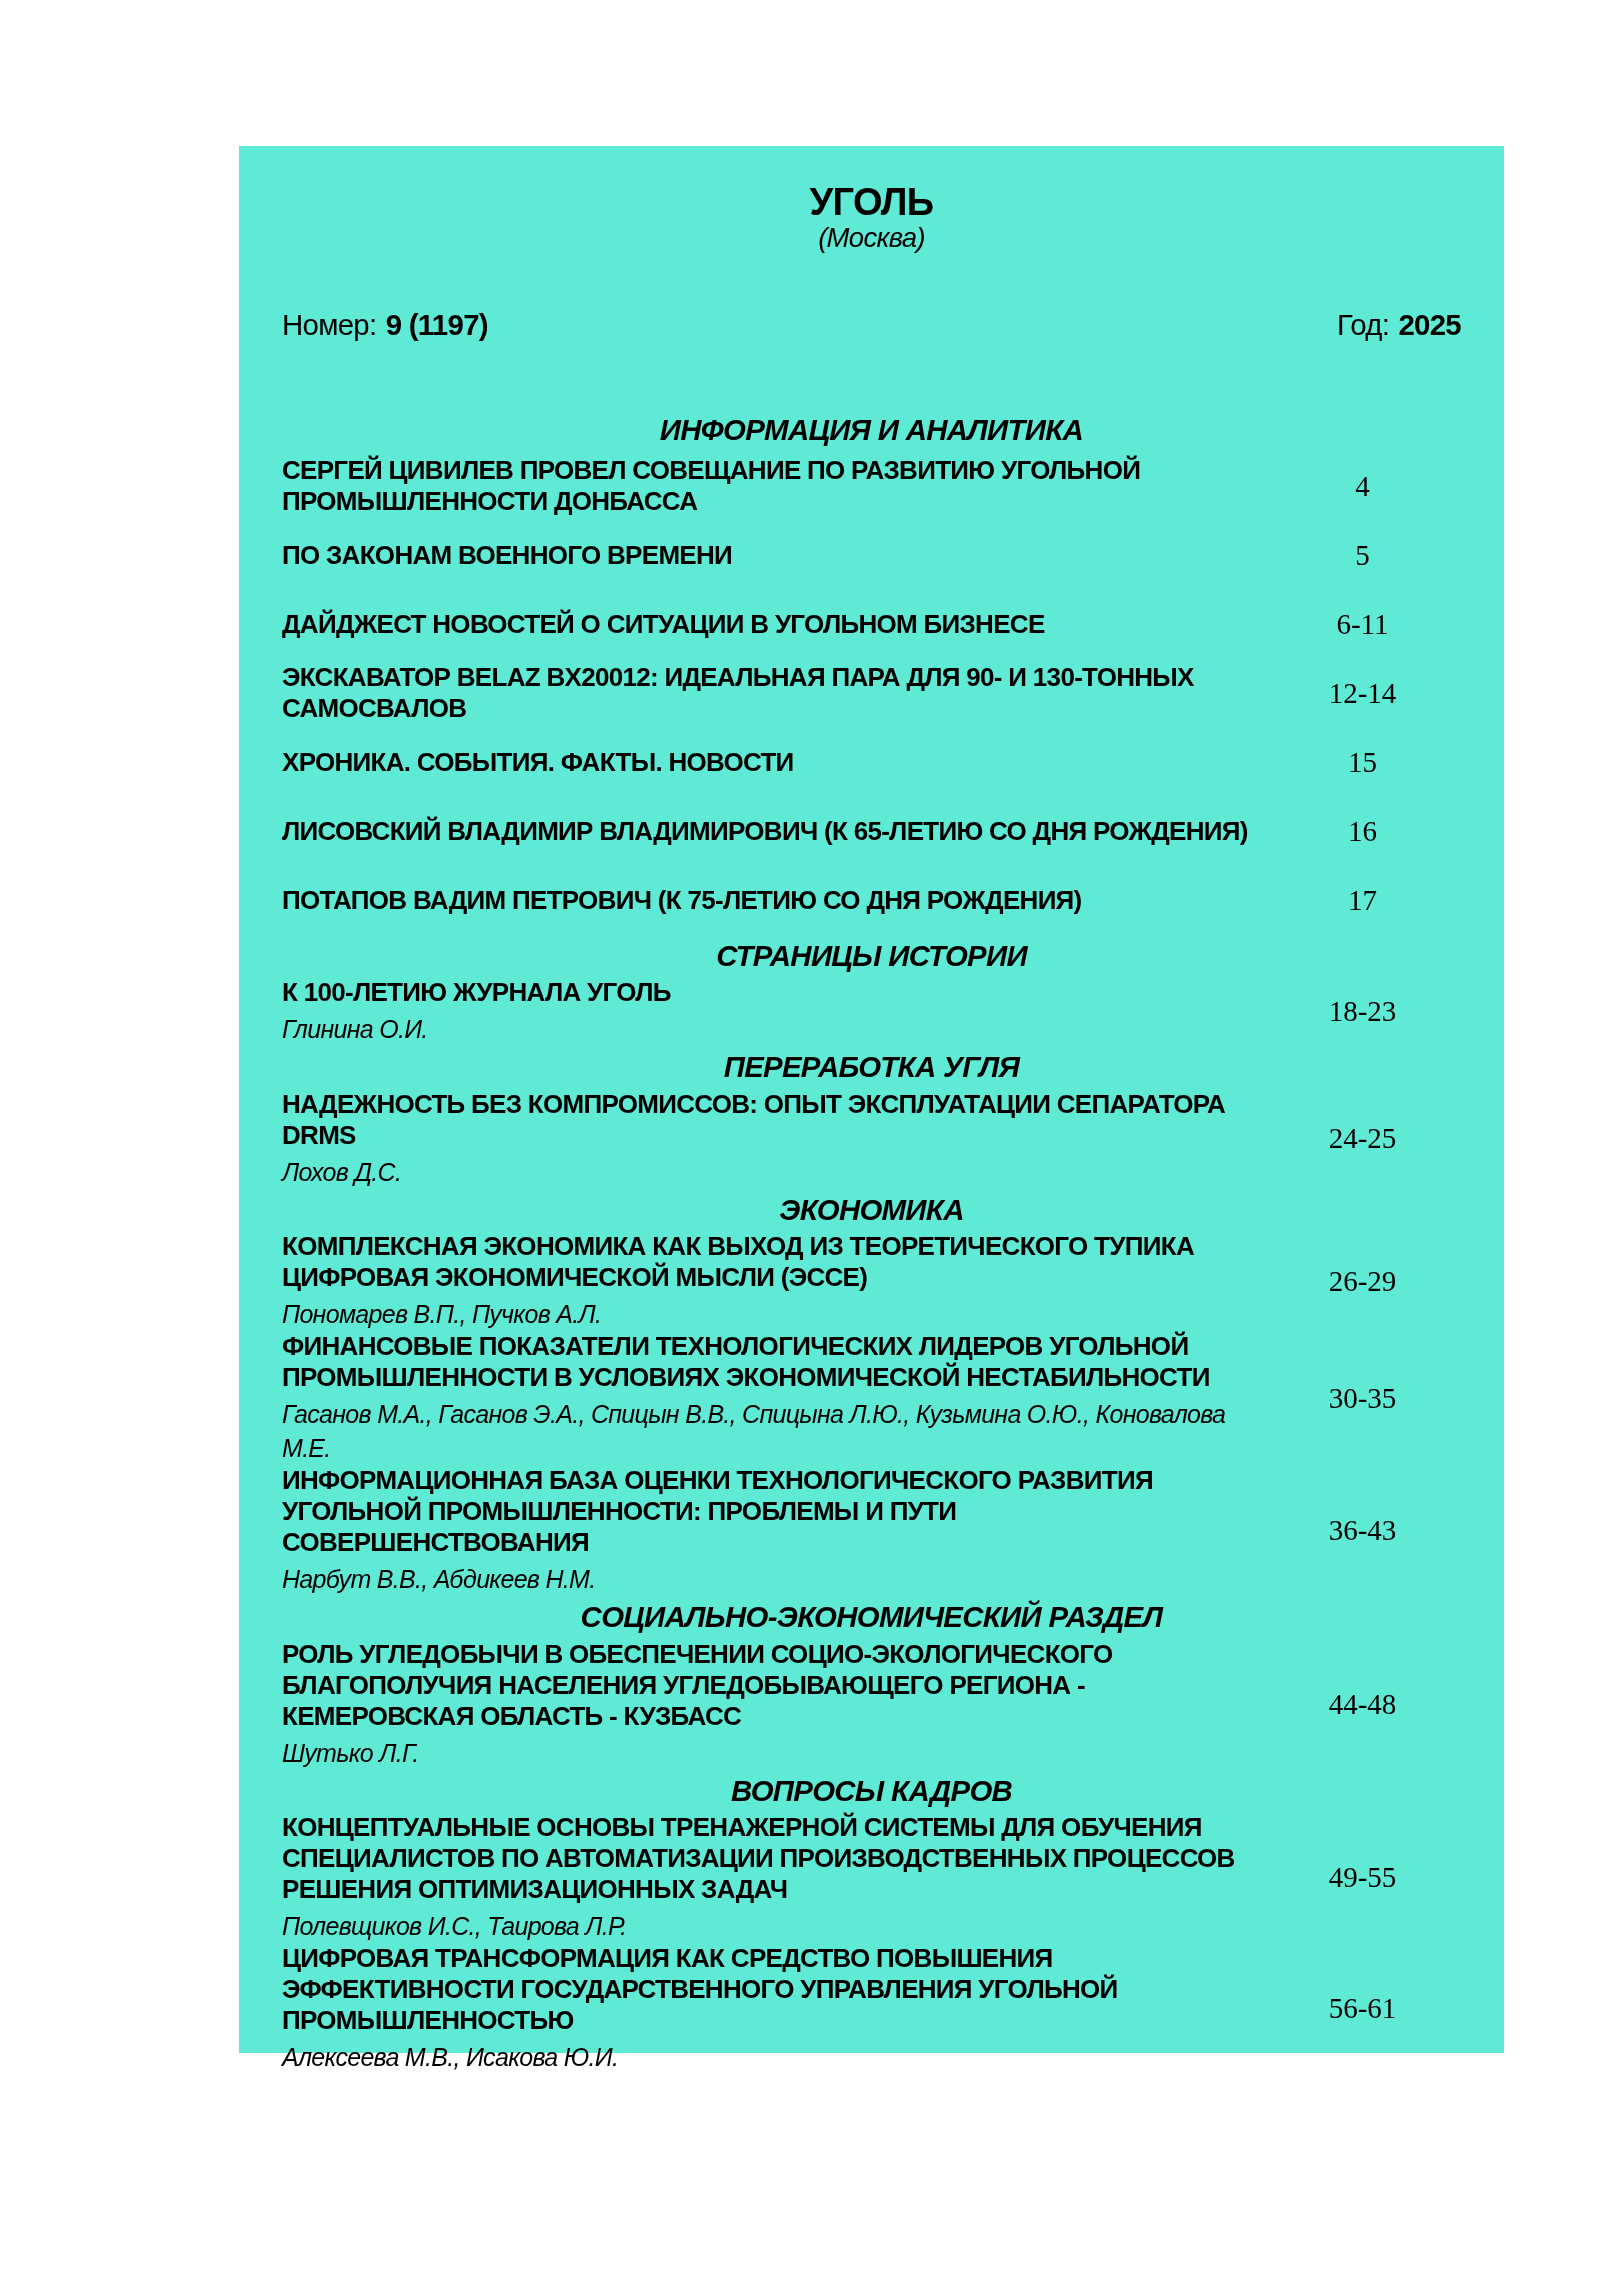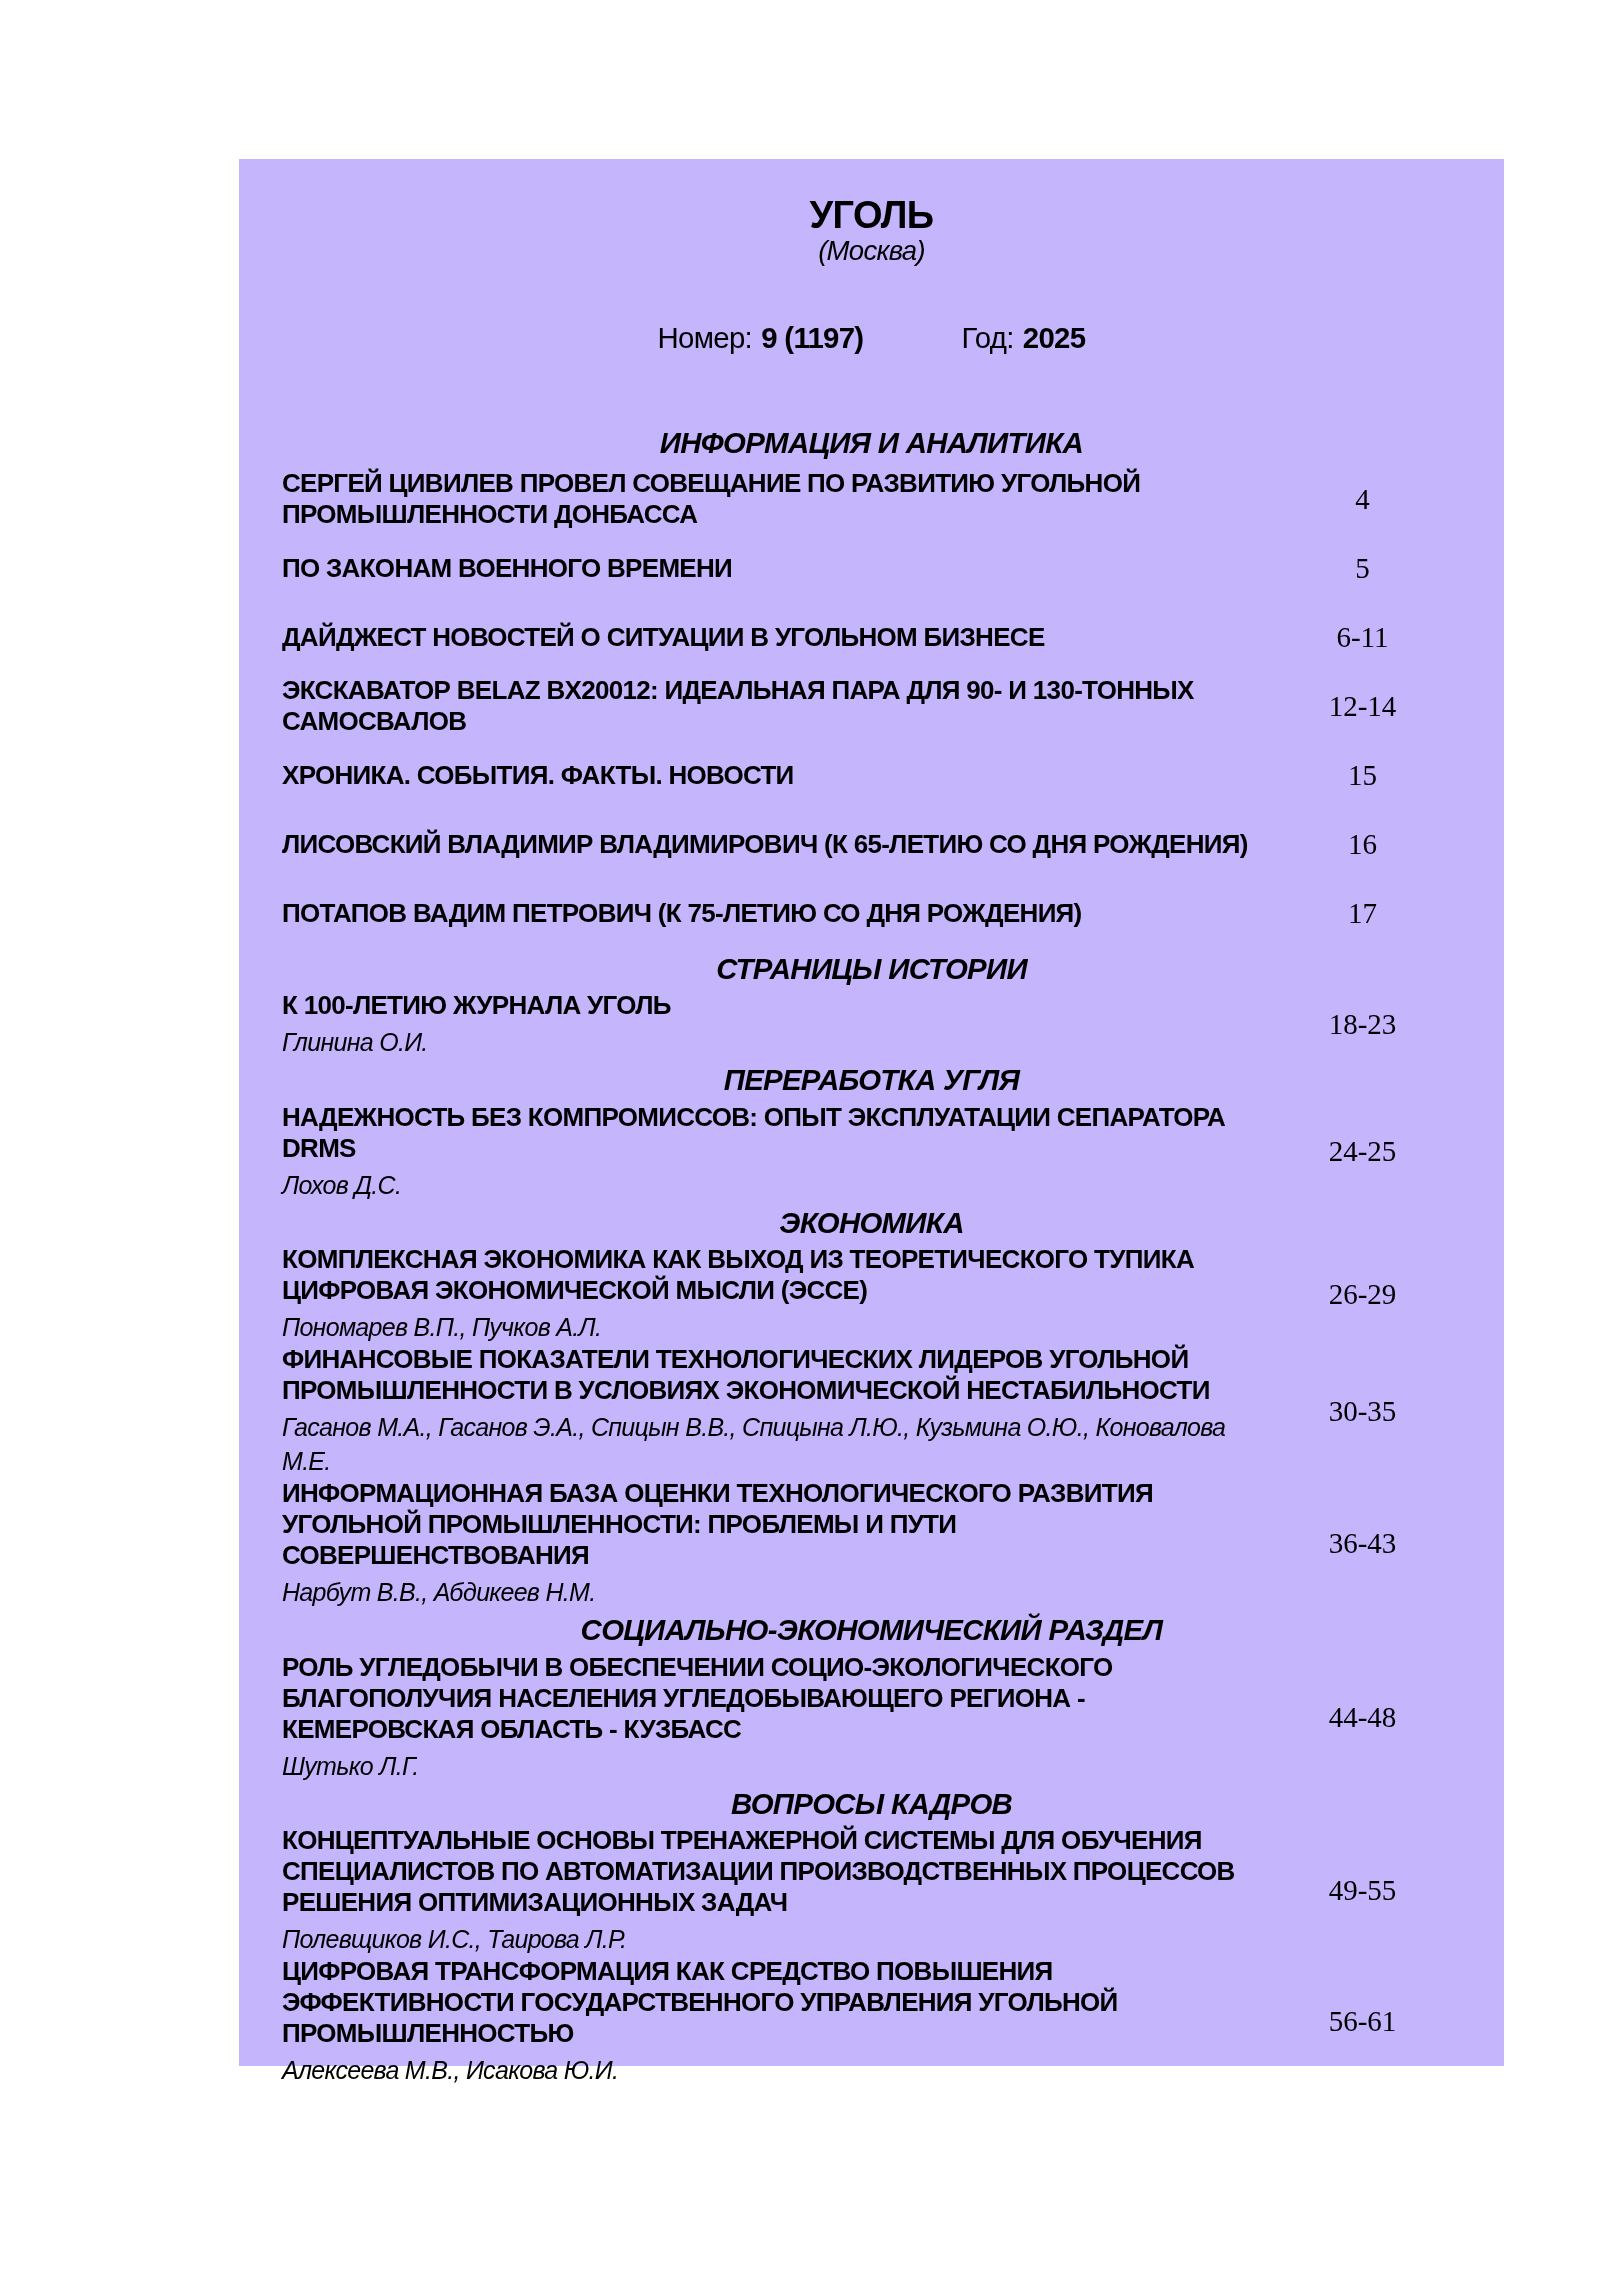--- a/index.html
+++ b/index.html
@@ -3,32 +3,32 @@
 <meta charset="utf-8">
 <style>
   html,body{margin:0;padding:0;}
   body{
     width:1623px;height:2295px;position:relative;
     background:#ffffff;
     font-family:"Liberation Sans",sans-serif;
     color:#000000;
   }
   .page{
-    position:absolute;left:239px;top:159px;
+    position:absolute;left:239px;top:146px;
     width:1265px;height:1907px;
-    background:#c4b5fd;
+    background:#5eead4;
     box-sizing:border-box;
     padding:37px 43px 26px 43px;
   }
   .masthead{text-align:center;}
   .journal-title{font-size:38px;font-weight:bold;line-height:38px;letter-spacing:-0.7px;}
   .journal-city{font-size:27.5px;font-style:italic;line-height:34px;letter-spacing:-0.7px;text-align:center;}
   .issue-line{
     margin-top:51px;margin-bottom:71px;
-    display:flex;justify-content:center;gap:98px;
+    display:flex;justify-content:space-between;gap:98px;
     font-size:29.4px;line-height:37px;letter-spacing:-0.7px;
   }
   .issue-line .lbl{font-weight:normal;}
   .issue-line .val{font-weight:bold;margin-left:9.2px;}
   .section-heading{
     text-align:center;font-size:29.4px;font-weight:bold;
     line-height:31px;margin:5.2px 0 6.5px 0;letter-spacing:-0.7px;font-style:italic;
   }
   .entry{
     display:flex;align-items:center;min-height:69px;

